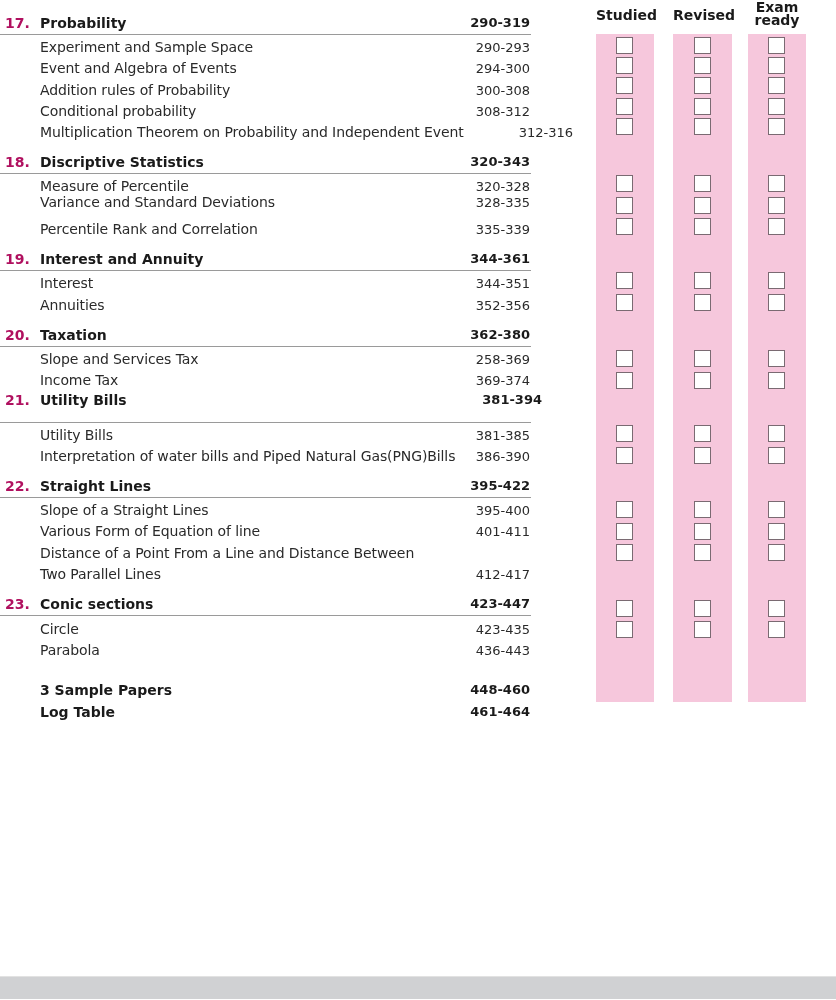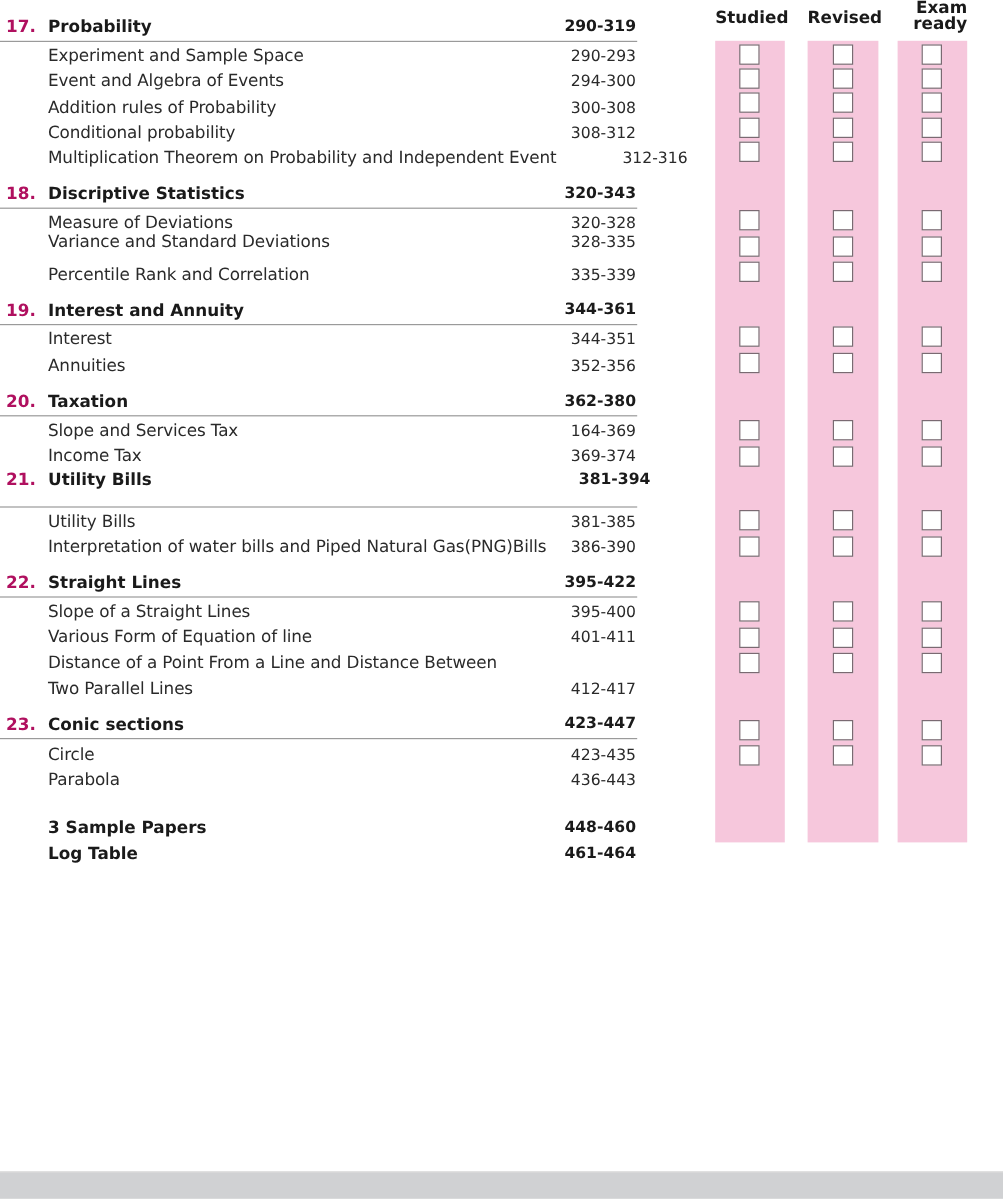--- a/index.html
+++ b/index.html
@@ -14,21 +14,21 @@
   .chapter-rule { position: absolute; left: 0; width: 531px; height: 1px; background: #9a9a9a; }
 
   .topic { position: absolute; left: 0; width: 530px; height: 21px; }
   .topic-title { position: absolute; left: 40px; top: 0; font-size: 14px; color: #2a2a2a; line-height: 21px; white-space: nowrap; letter-spacing: -0.1px; }
   .topic-pages { position: absolute; right: 0; top: 0; font-size: 13px; color: #2a2a2a; line-height: 21px; }
 
   .extra { position: absolute; left: 0; width: 530px; height: 22px; }
   .extra-title { position: absolute; left: 40px; top: 0; font-size: 14px; font-weight: bold; color: #1a1a1a; line-height: 22px; }
   .extra-pages { position: absolute; right: 0; top: 0; font-size: 13px; font-weight: bold; color: #1a1a1a; line-height: 22px; }
 
-  .col-header { position: absolute; font-size: 14px; font-weight: bold; color: #1a1a1a; text-align: right; line-height: 13px; }
+  .col-header { position: absolute; font-size: 14px; font-weight: bold; color: #1a1a1a; text-align: center; line-height: 13px; }
   .track { position: absolute; top: 34px; height: 668px; background: #f6c7dc; }
   .cb { position: absolute; width: 17px; height: 17px; background: #ffffff; border: 1px solid #7a6a72; box-sizing: border-box; cursor: pointer; }
 
   .footer-bar { position: absolute; left: 0; top: 976px; width: 836px; height: 22px; background: #d0d1d3; border-top: 1px solid #e2e2e2; }
 </style>
 </head>
 <body>
 
 <div class="toc" id="toc">
     <div class="chapter-head" style="top: 12px;">
@@ -57,21 +57,21 @@
       <span class="topic-title">Multiplication Theorem on Probability and Independent Event</span>
       <span class="topic-pages">312-316</span>
     </div>
     <div class="chapter-head" style="top: 151px;">
       <span class="chapter-num">18.</span>
       <span class="chapter-title">Discriptive Statistics</span>
       <span class="chapter-pages">320-343</span>
     </div>
     <div class="chapter-rule" style="top: 173px;"></div>
     <div class="topic" style="top: 176px;">
-      <span class="topic-title">Measure of Deviations</span>
+      <span class="topic-title">Measure of Percentile</span>
       <span class="topic-pages">320-328</span>
     </div>
     <div class="topic" style="top: 192px;">
       <span class="topic-title">Variance and Standard Deviations</span>
       <span class="topic-pages">328-335</span>
     </div>
     <div class="topic" style="top: 219px;">
       <span class="topic-title">Percentile Rank and Correlation</span>
       <span class="topic-pages">335-339</span>
     </div>
@@ -90,21 +90,21 @@
       <span class="topic-pages">352-356</span>
     </div>
     <div class="chapter-head" style="top: 324px;">
       <span class="chapter-num">20.</span>
       <span class="chapter-title">Taxation</span>
       <span class="chapter-pages">362-380</span>
     </div>
     <div class="chapter-rule" style="top: 346px;"></div>
     <div class="topic" style="top: 349px;">
       <span class="topic-title">Slope and Services Tax</span>
-      <span class="topic-pages">164-369</span>
+      <span class="topic-pages">258-369</span>
     </div>
     <div class="topic" style="top: 370px;">
       <span class="topic-title">Income Tax</span>
       <span class="topic-pages">369-374</span>
     </div>
     <div class="chapter-head" style="top: 389px; padding-left: 12px;">
       <span class="chapter-num">21.</span>
       <span class="chapter-title">Utility Bills</span>
       <span class="chapter-pages">381-394</span>
     </div>

